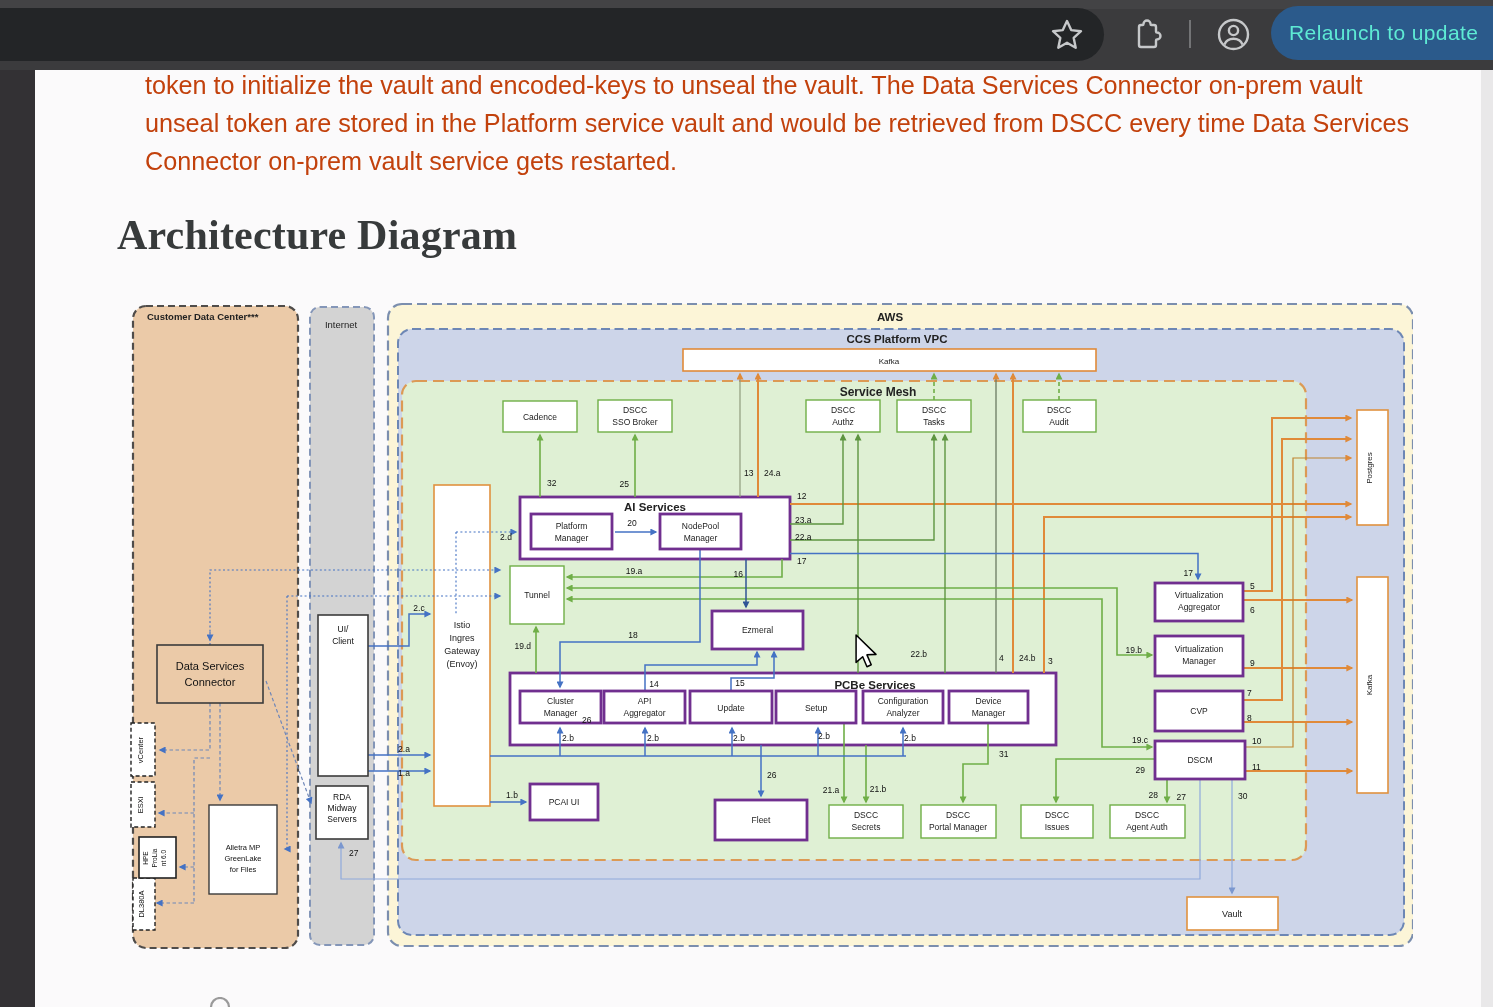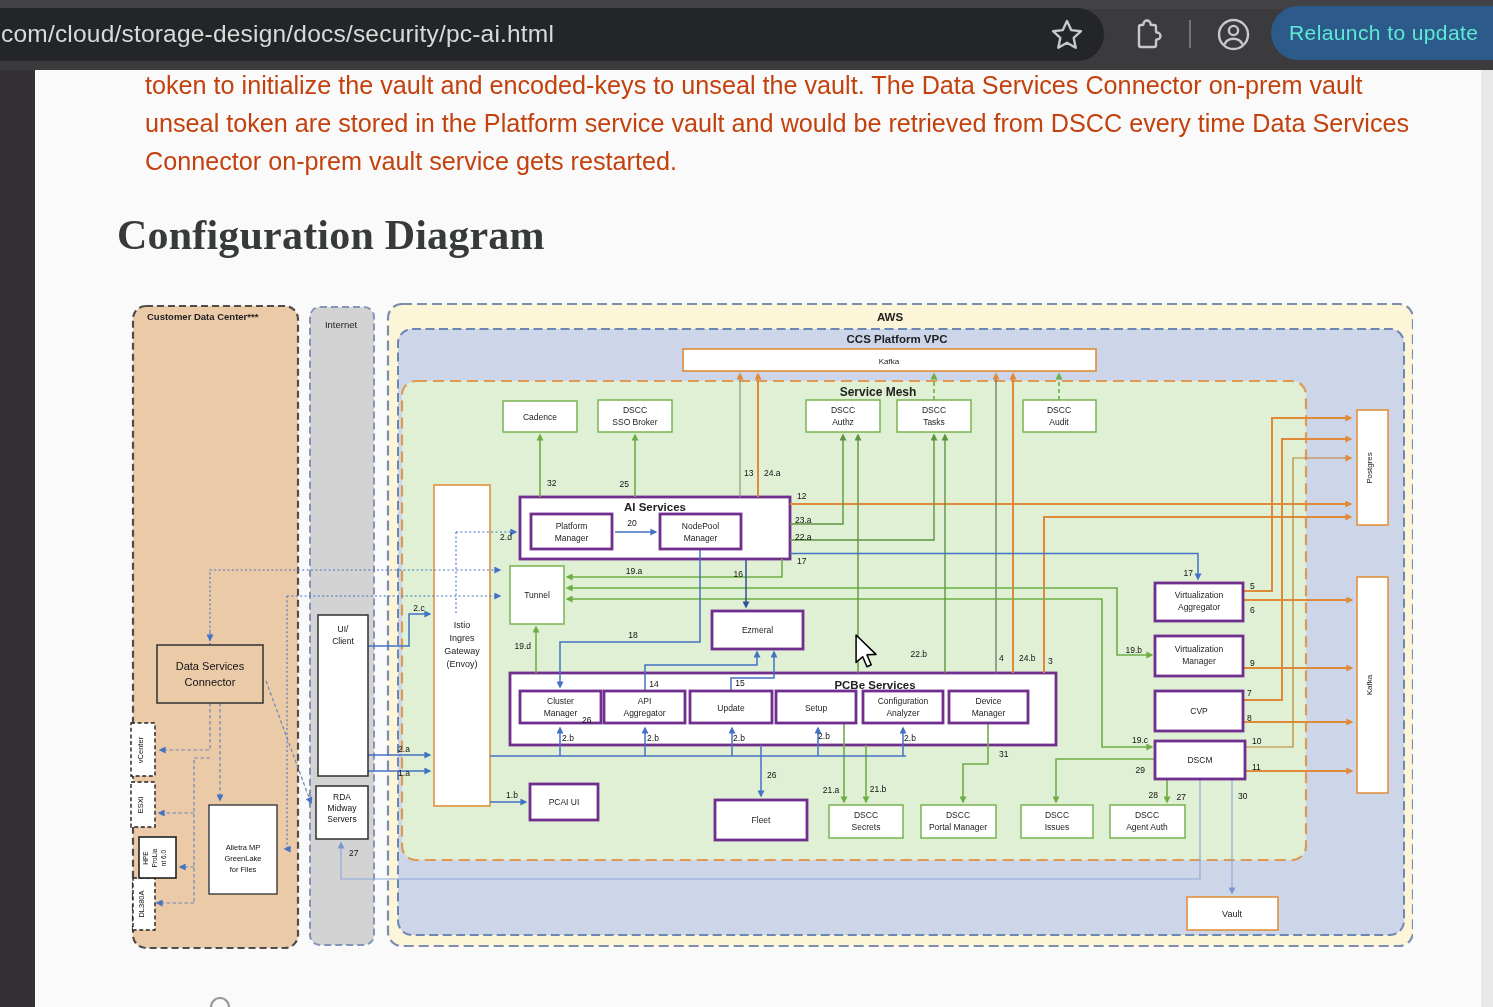--- a/index.html
+++ b/index.html
@@ -14,21 +14,20 @@
   #rightstrip{position:absolute;left:1481px;top:70px;width:12px;height:937px;background:#e9e8e9;}
   #para{position:absolute;left:145px;top:66px;width:1330px;font-size:25.2px;line-height:38px;color:#c2410c;letter-spacing:0px;white-space:nowrap;}
   #heading{position:absolute;left:117px;top:214px;line-height:1;font-family:"Liberation Serif",serif;font-weight:bold;font-size:42px;color:#373a3b;letter-spacing:0.2px;}
   svg text{font-family:"Liberation Sans",sans-serif;}
 </style>
 </head>
 <body>
 <div id="toolbar">
   <div id="topstrip"></div>
   <div id="omnibox"></div>
-  <div id="urltext">com/cloud/storage-design/docs/security/pc-ai.html</div>
   <svg class="abs" style="left:1050px;top:18px" width="34" height="34" viewBox="0 0 34 34">
     <path d="M17 3 L21.2 12.1 31 13.2 23.7 19.9 25.7 29.7 17 24.7 8.3 29.7 10.3 19.9 3 13.2 12.8 12.1 Z" fill="none" stroke="#c6c8ca" stroke-width="2.4" stroke-linejoin="round"></path>
   </svg>
   <svg class="abs" style="left:1129px;top:16px" width="36" height="36" viewBox="0 0 36 36">
     <path d="M12 9 H13.5 A1 1 0 0 0 14.5 8 A3.5 3.5 0 0 1 21.5 8 A1 1 0 0 0 22.5 9 H25 Q27 9 27 11 V15.5 A1 1 0 0 0 28 16.5 A3.5 3.5 0 0 1 28 23.5 A1 1 0 0 0 27 24.5 V29 Q27 31 25 31 H12 Q10 31 10 29 V11 Q10 9 12 9 Z" fill="none" stroke="#c6c8ca" stroke-width="2.4" stroke-linejoin="round"></path>
   </svg>
   <div class="abs" style="left:1189px;top:20px;width:2px;height:28px;background:#737476"></div>
   <svg class="abs" style="left:1216px;top:17px" width="35" height="35" viewBox="0 0 35 35">
     <circle cx="17.5" cy="17.5" r="14.5" fill="none" stroke="#c6c8ca" stroke-width="2.4"></circle>
     <circle cx="17.5" cy="13.5" r="4.6" fill="none" stroke="#c6c8ca" stroke-width="2.4"></circle>
@@ -37,21 +36,21 @@
   <div id="relaunch">
       <div id="relaunchtext">Relaunch to update</div>
     </div>
 </div>
 
 <div id="leftstrip"></div>
 <div id="rightstrip"></div>
 
 <div id="para">token to initialize the vault and encoded-keys to unseal the vault. The Data Services Connector on-prem vault<br>unseal token are stored in the Platform service vault and would be retrieved from DSCC every time Data Services<br>Connector on-prem vault service gets restarted.</div>
 
-<div id="heading">Configuration Diagram</div>
+<div id="heading">Architecture Diagram</div>
 
 <svg id="diagram" class="abs" style="left:118px;top:292px" width="1295" height="668" viewBox="118 292 1295 668">
 <defs>
   <marker id="mo" viewBox="0 0 10 10" refX="8" refY="5" markerWidth="8" markerHeight="7" orient="auto-start-reverse" markerUnits="userSpaceOnUse">
         <path d="M0 0 L10 5 L0 10 z" fill="#e08a39"></path>
       </marker>
   <marker id="mg" viewBox="0 0 10 10" refX="8" refY="5" markerWidth="8" markerHeight="7" orient="auto-start-reverse" markerUnits="userSpaceOnUse">
         <path d="M0 0 L10 5 L0 10 z" fill="#6fae47"></path>
       </marker>
   <marker id="mg2" viewBox="0 0 10 10" refX="8" refY="5" markerWidth="8" markerHeight="7" orient="auto-start-reverse" markerUnits="userSpaceOnUse">

